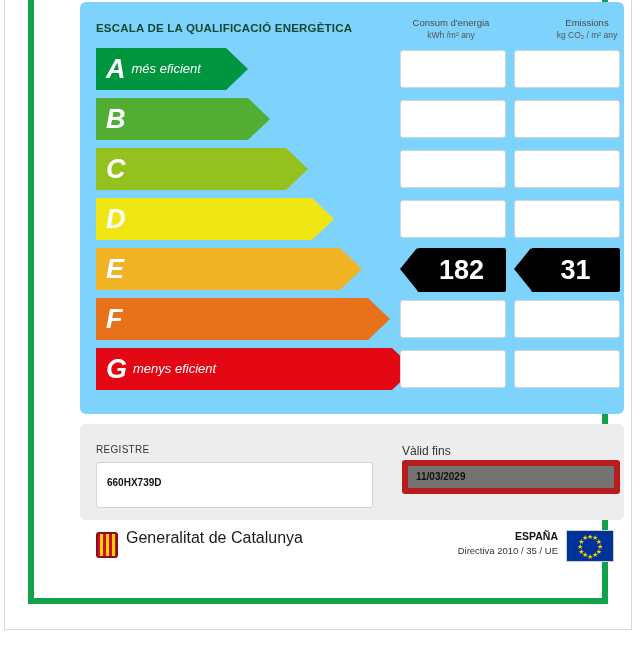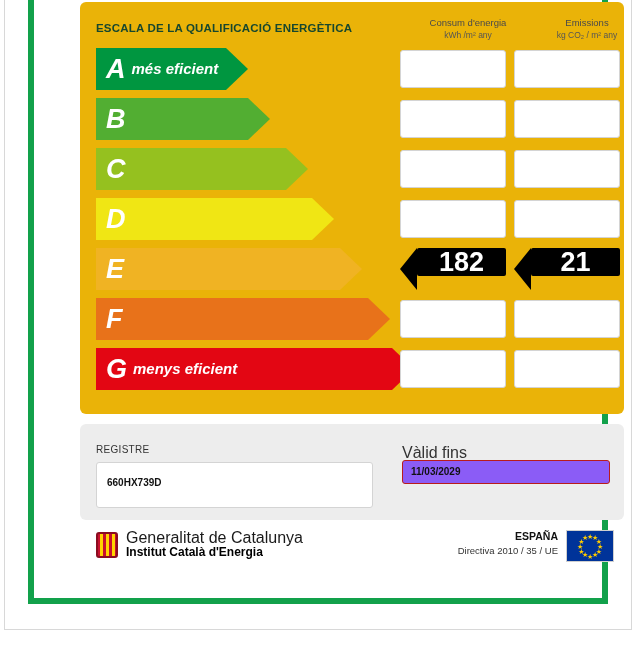--- a/index.html
+++ b/index.html
@@ -38,40 +38,40 @@
     background: #ffffff;
   }
 
   
   .scale-panel {
     position: absolute;
     left: 46px;
     top: 20px;
     width: 544px;
     height: 412px;
-    background: #eab308;
+    background: #7dd3fc;
     border-radius: 6px;
   }
   .scale-title {
     position: absolute;
     left: 16px;
     top: 20px;
     font-size: 11.5px;
     font-weight: bold;
     color: #17472e;
     letter-spacing: .2px;
   }
   .col-head {
     position: absolute;
     text-align: center;
     font-size: 9.5px;
     color: #4a4a4a;
     line-height: 13px;
   }
-  .col-head.energy { left: 333px; top: 14px; width: 110px; }
+  .col-head.energy { left: 316px; top: 14px; width: 110px; }
   .col-head.emis { left: 452px; top: 14px; width: 110px; }
   .col-head .sub { font-size: 8.5px; color: #555; }
 
   
   .row {
     position: absolute;
     left: 0;
     width: 544px;
     height: 50px;
   }
@@ -98,42 +98,42 @@
     border-bottom: 21px solid transparent;
   }
   .letter {
     font-size: 27px;
     font-weight: bold;
     font-style: italic;
     line-height: 27px;
     margin-right: 6px;
   }
   .qual {
-    font-size: 15px;
-    font-weight: bold;
+    font-size: 13px;
+    font-weight: normal;
     font-style: italic;
     padding-bottom: 2px;
   }
   .cell {
     position: absolute;
     top: 6px;
     height: 38px;
     background: #ffffff;
     border: 1px solid #d4d4d4;
     border-radius: 3px;
     box-sizing: border-box;
   }
   .cell.energy { left: 320px; width: 106px; }
   .cell.emis { left: 434px; width: 106px; }
 
   
   .flag {
     position: absolute;
     top: 4px;
-    height: 28px;
+    height: 44px;
     background: #000000;
     color: #ffffff;
     display: flex;
     align-items: center;
     justify-content: center;
     font-size: 27px;
     font-weight: bold;
     border-radius: 2px;
   }
   .flag:before {
@@ -183,31 +183,31 @@
     left: 10px;
     top: 14px;
     font-size: 10px;
     font-weight: bold;
     color: #111;
   }
   .valid-label {
     position: absolute;
     left: 322px;
     top: 20px;
-    font-size: 16px;
+    font-size: 12px;
     color: #333;
   }
   .valid-box {
     position: absolute;
     left: 322px;
     top: 36px;
     width: 206px;
     height: 22px;
-    background: #8b5cf6;
-    border: 1px solid #b91c1c;
+    background: #737373;
+    border: 6px solid #b91c1c;
     border-radius: 3px;
   }
   .valid-box span {
     position: absolute;
     left: 8px;
     top: 5px;
     font-size: 10px;
     font-weight: bold;
     color: #111;
   }
@@ -333,21 +333,21 @@
             <div class="cell emis"></div>
           </div>
           <div class="row" style="top: 242px;">
             <div class="band">
               <div class="arrow-body" style="background: rgb(240, 179, 35); width: 244px;">
                 <span class="letter">E</span>
               </div>
               <div class="arrow-tip" style="border-left: 22px solid rgb(240, 179, 35);"></div>
             </div>
             <div class="flag energy">182</div>
-            <div class="flag emis">21</div>
+            <div class="flag emis">31</div>
           </div>
           <div class="row" style="top: 292px;">
             <div class="band">
               <div class="arrow-body" style="background: rgb(232, 114, 26); width: 272px;">
                 <span class="letter">F</span>
               </div>
               <div class="arrow-tip" style="border-left: 22px solid rgb(232, 114, 26);"></div>
             </div>
             <div class="cell energy"></div>
             <div class="cell emis"></div>
@@ -378,21 +378,20 @@
     </div>
 
     <div class="footer">
       <div class="gencat-logo">
         <i></i>
           <i></i>
           <i></i>
       </div>
       <div class="gencat-text">
         <div class="l1">Generalitat de Catalunya</div>
-        <div class="l2">Institut Català d'Energia</div>
       </div>
       <div class="espana">
         <div class="l1">ESPAÑA</div>
         <div class="l2">Directiva 2010 / 35 / UE</div>
       </div>
       <div class="eu-flag">
           <span class="eu-star" style="left: 20px; top: 1.5px;">★</span>
           <span class="eu-star" style="left: 25px; top: 2.83975px;">★</span>
           <span class="eu-star" style="left: 28.6603px; top: 6.5px;">★</span>
           <span class="eu-star" style="left: 30px; top: 11.5px;">★</span>

